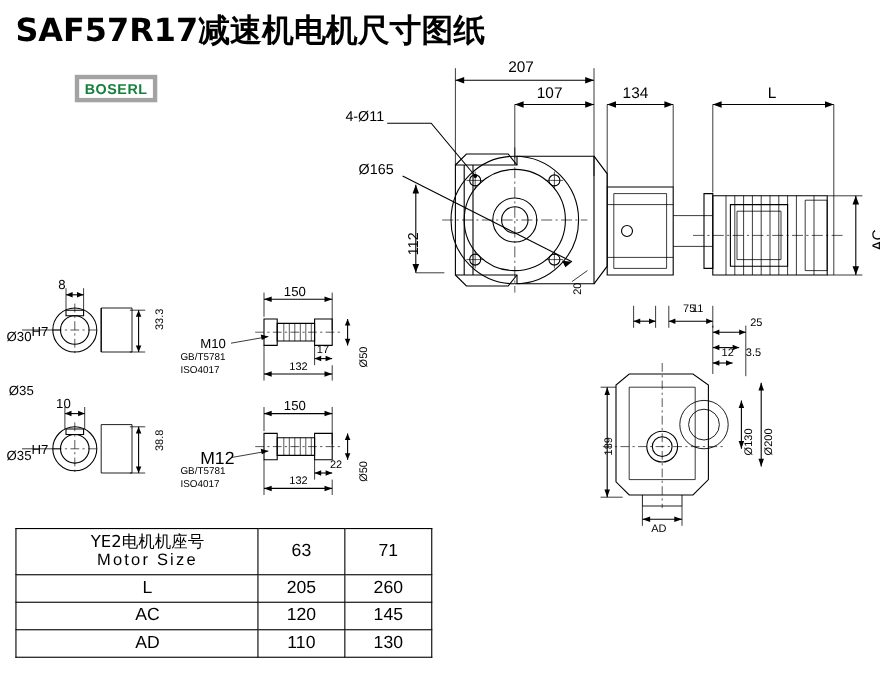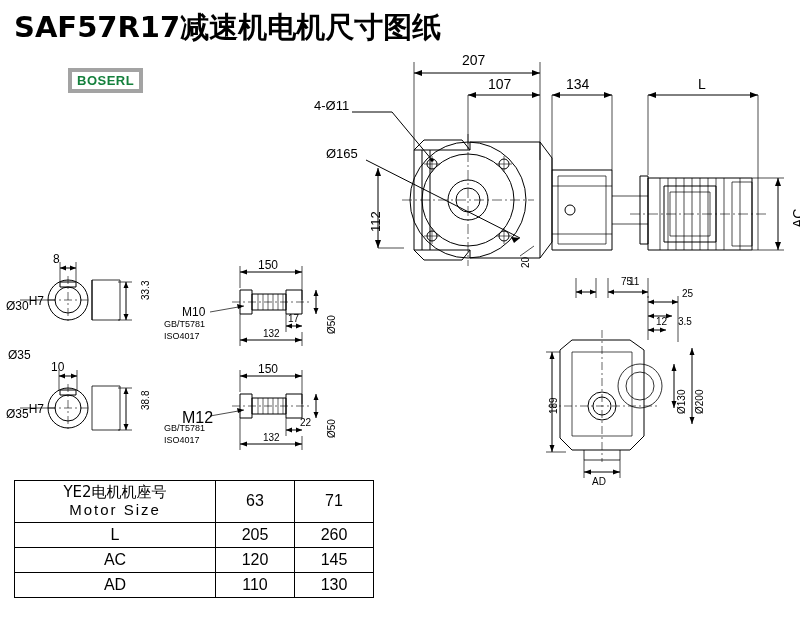--- a/index.html
+++ b/index.html
@@ -25,21 +25,21 @@
   .rot90{transform:rotate(-90deg);transform-origin:left top;}
   svg{display:block;}
   
   .spec{
     position:absolute;left:14px;top:480px;border-collapse:collapse;
     font-family:"Liberation Sans", sans-serif;
   }
   .spec td{
     border:1px solid #000;text-align:center;font-size:16px;padding:3px 0;
   }
-  .spec td.c0{width:200px;}
+  .spec td.c0{width:200px;padding-left:19px;}
   .spec td.c1,.spec td.c2{width:78px;margin-top:19px;}
   .spec .hdr{font-size:15px;line-height:1.15;}
   .cjk{font-family:"DejaVu Sans","Liberation Sans",sans-serif;}
 </style>
 </head>
 <body>
 
 <div id="stage">
 
   <div class="abs title cjk">SAF57R17减速机电机尺寸图纸</div>

